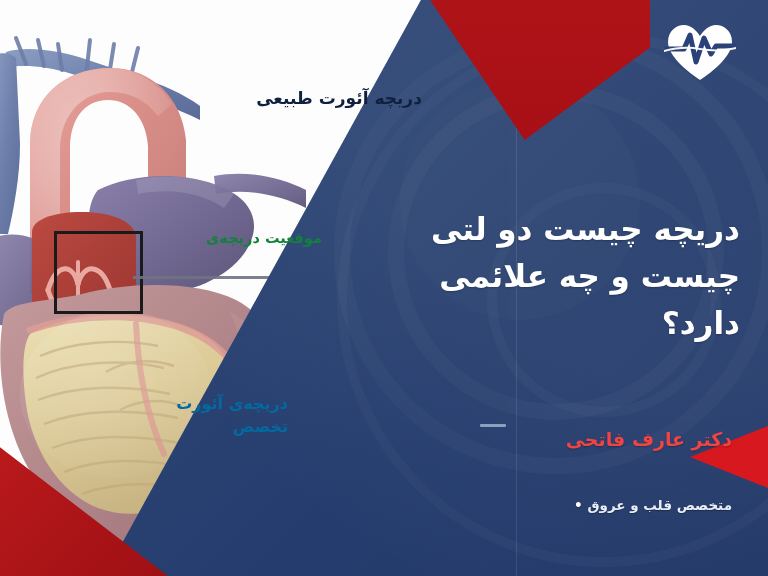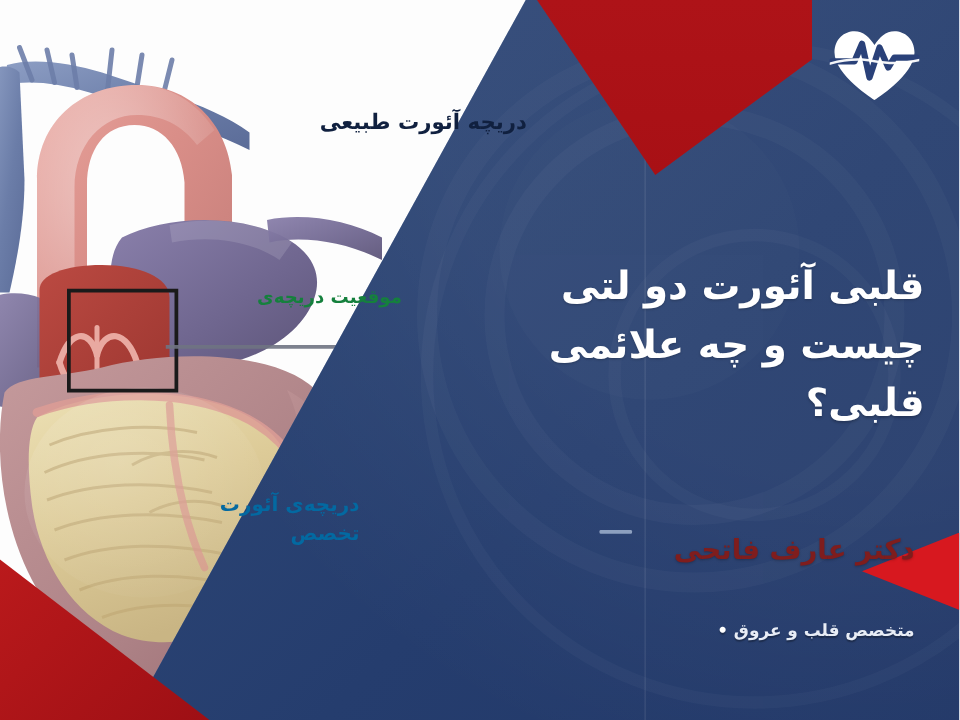--- a/index.html
+++ b/index.html
@@ -75,22 +75,22 @@
     color:#ffffff;
     font-size:31px;
     font-weight:bold;
     line-height:1.52;
     letter-spacing:0px;
     text-shadow:0 1px 2px rgba(0,0,0,.22);
     direction:rtl;
   }
   #doctor-name{
     position:absolute;right:36px;top:428px;width:300px;
-    text-align:right;color:#7f1d1d;
-    font-size:22px;font-weight:bold;direction:rtl;
+    text-align:right;color:#ef4444;
+    font-size:19px;font-weight:bold;direction:rtl;
     text-shadow:0 1px 2px rgba(0,0,0,.25);
   }
   #credentials{
     position:absolute;right:36px;top:494px;width:420px;
     text-align:right;color:#e8edf6;
     font-size:13.5px;font-weight:bold;line-height:1.65;direction:rtl;
     text-shadow:0 1px 1px rgba(0,0,0,.3);
   }
   #credentials .cred-row{white-space:nowrap;}
   #credentials .bullet{
@@ -309,23 +309,23 @@
   <div class="callout" id="label-valve-position">
     <div>موقعیت دریچه‌ی</div>
   </div>
 
   <div class="callout" id="label-bicuspid">
     <div>دریچه‌ی آئورت</div>
     <div>تخصص</div>
   </div>
 
   <div id="headline">
-    <div>قلبی آئورت دو لتی</div>
+    <div>دریچه چیست دو لتی</div>
     <div>چیست و چه علائمی</div>
-    <div>قلبی؟</div>
+    <div>دارد؟</div>
   </div>
 
   <div id="sep-tick"></div>
 
   <div id="doctor-name">دکتر عارف فاتحی</div>
 
   <div id="credentials">
     <div class="cred-row">
       <span>متخصص قلب و عروق</span>
       <span class="bullet">•</span>

